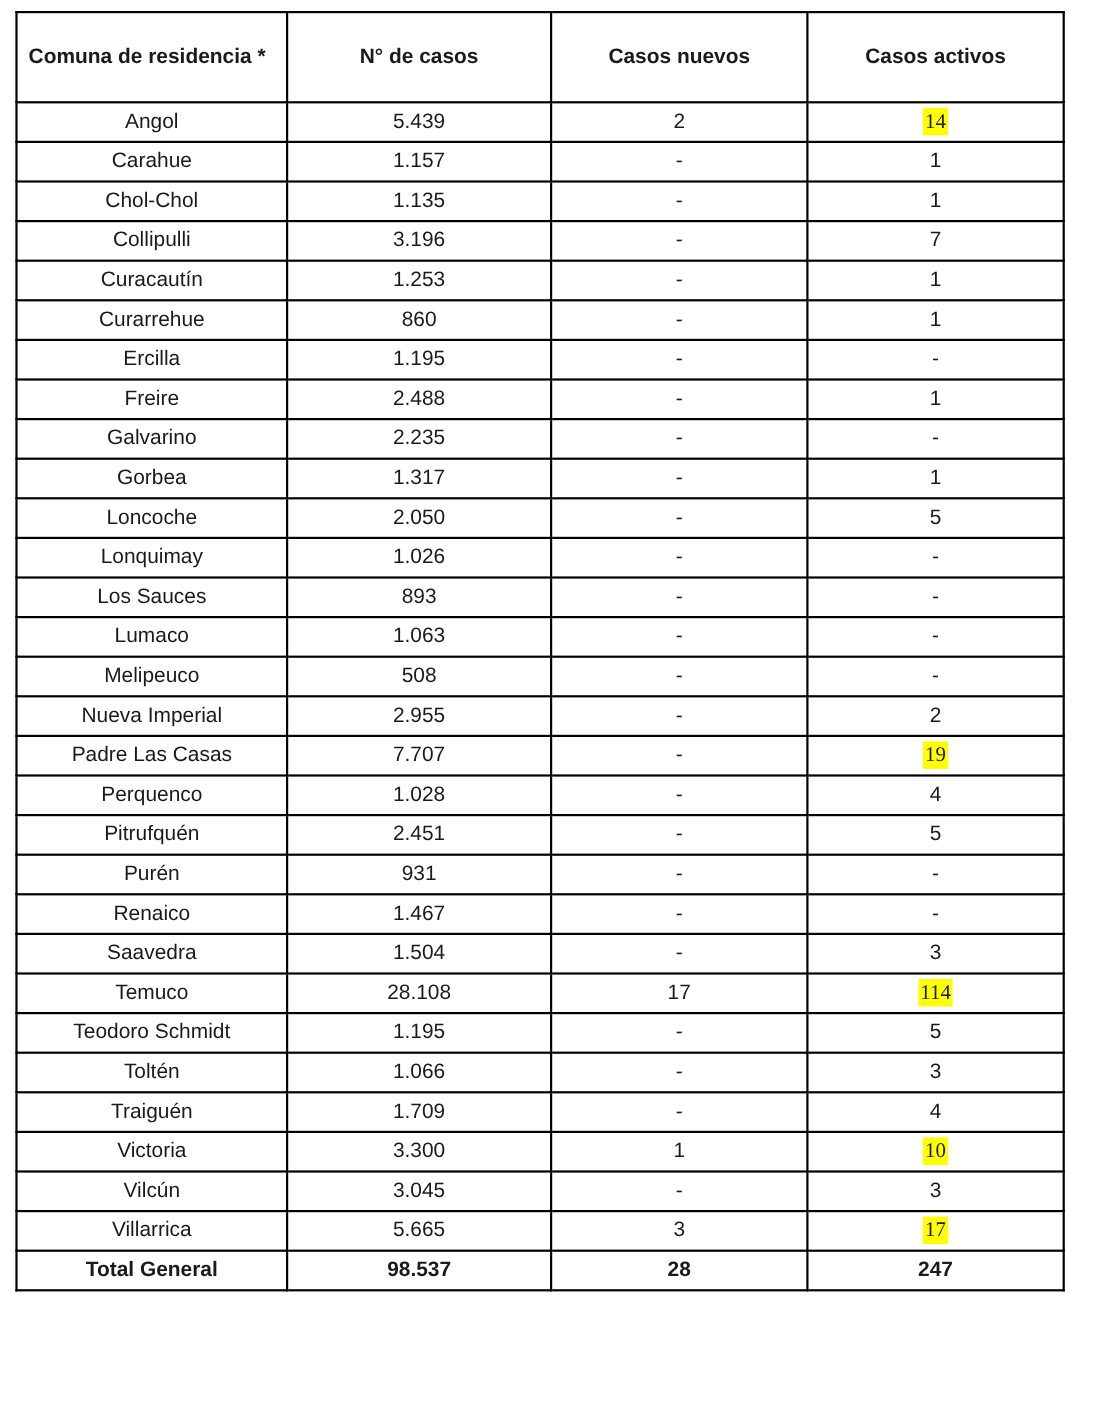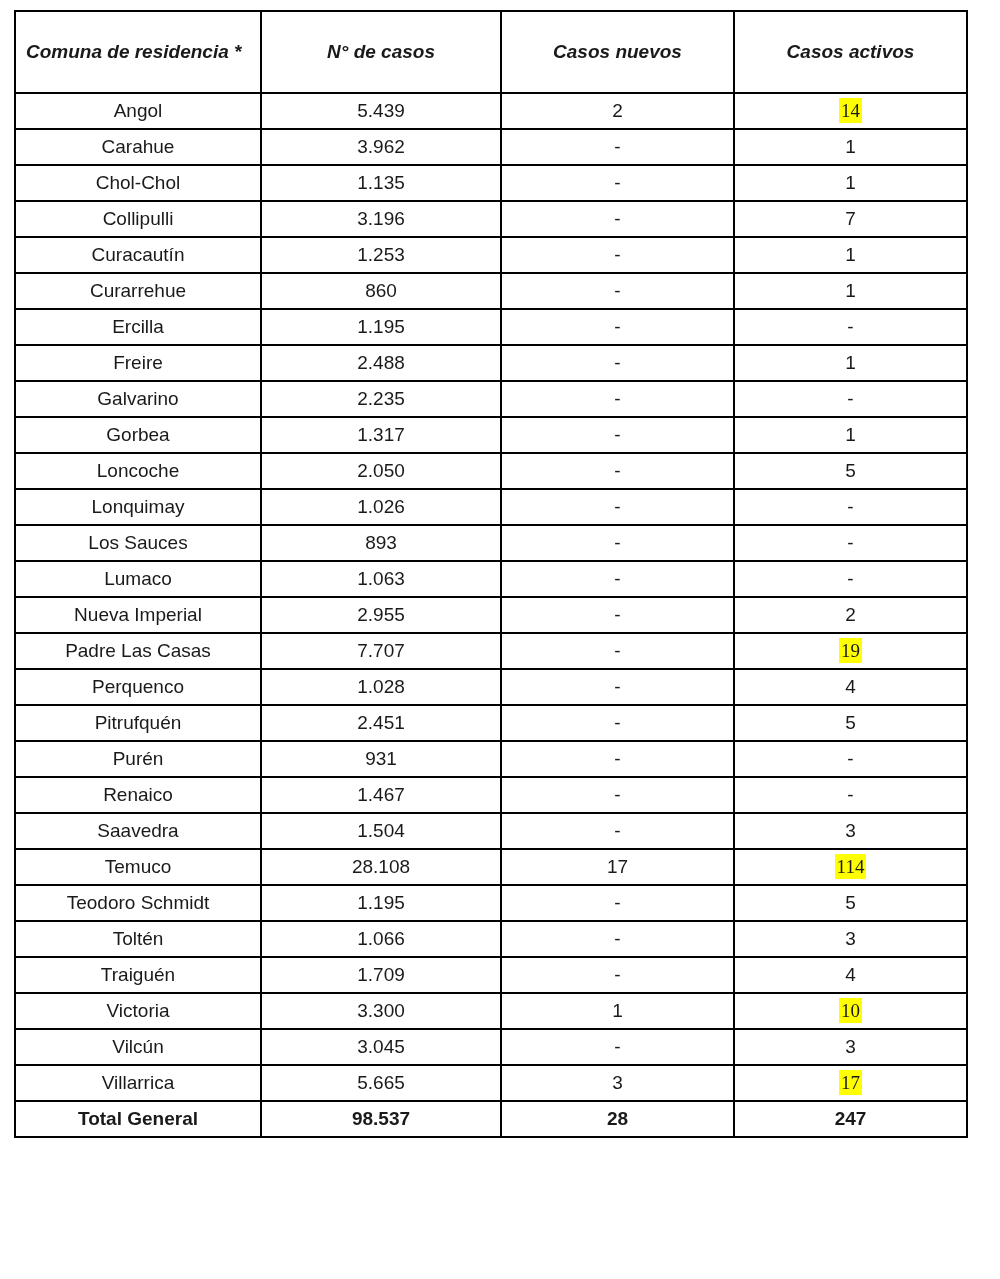--- a/index.html
+++ b/index.html
@@ -37,21 +37,20 @@
     vertical-align: middle;
     padding: 0;
     overflow: hidden;
     white-space: nowrap;
   }
   thead tr { height: 82px; }
   thead th {
     font-weight: bold;
     text-align: center;
     white-space: normal;
-    font-style: italic;
   }
   thead th.col-name {
     text-align: left;
     padding-left: 10px;
     padding-right: 14px;
   }
   tbody tr, tfoot tr { height: 36px; }
   td.col-name {
     text-align: center;
     padding-left: 10px;
@@ -90,21 +89,21 @@
     <tbody>
 
     <tr>
           <td class="col-name"><span>Angol</span></td>
           <td class="col-num"><span>5.439</span></td>
           <td class="col-num"><span>2</span></td>
           <td class="col-num"><span class="hl">14</span></td>
         </tr>
         <tr>
           <td class="col-name"><span>Carahue</span></td>
-          <td class="col-num"><span>3.962</span></td>
+          <td class="col-num"><span>1.157</span></td>
           <td class="col-num"><span>-</span></td>
           <td class="col-num"><span>1</span></td>
         </tr>
         <tr>
           <td class="col-name"><span>Chol-Chol</span></td>
           <td class="col-num"><span>1.135</span></td>
           <td class="col-num"><span>-</span></td>
           <td class="col-num"><span>1</span></td>
         </tr>
         <tr>
@@ -163,20 +162,26 @@
         </tr>
         <tr>
           <td class="col-name"><span>Los Sauces</span></td>
           <td class="col-num"><span>893</span></td>
           <td class="col-num"><span>-</span></td>
           <td class="col-num"><span>-</span></td>
         </tr>
         <tr>
           <td class="col-name"><span>Lumaco</span></td>
           <td class="col-num"><span>1.063</span></td>
+          <td class="col-num"><span>-</span></td>
+          <td class="col-num"><span>-</span></td>
+        </tr>
+        <tr>
+          <td class="col-name"><span>Melipeuco</span></td>
+          <td class="col-num"><span>508</span></td>
           <td class="col-num"><span>-</span></td>
           <td class="col-num"><span>-</span></td>
         </tr>
         <tr>
           <td class="col-name"><span>Nueva Imperial</span></td>
           <td class="col-num"><span>2.955</span></td>
           <td class="col-num"><span>-</span></td>
           <td class="col-num"><span>2</span></td>
         </tr>
         <tr>

